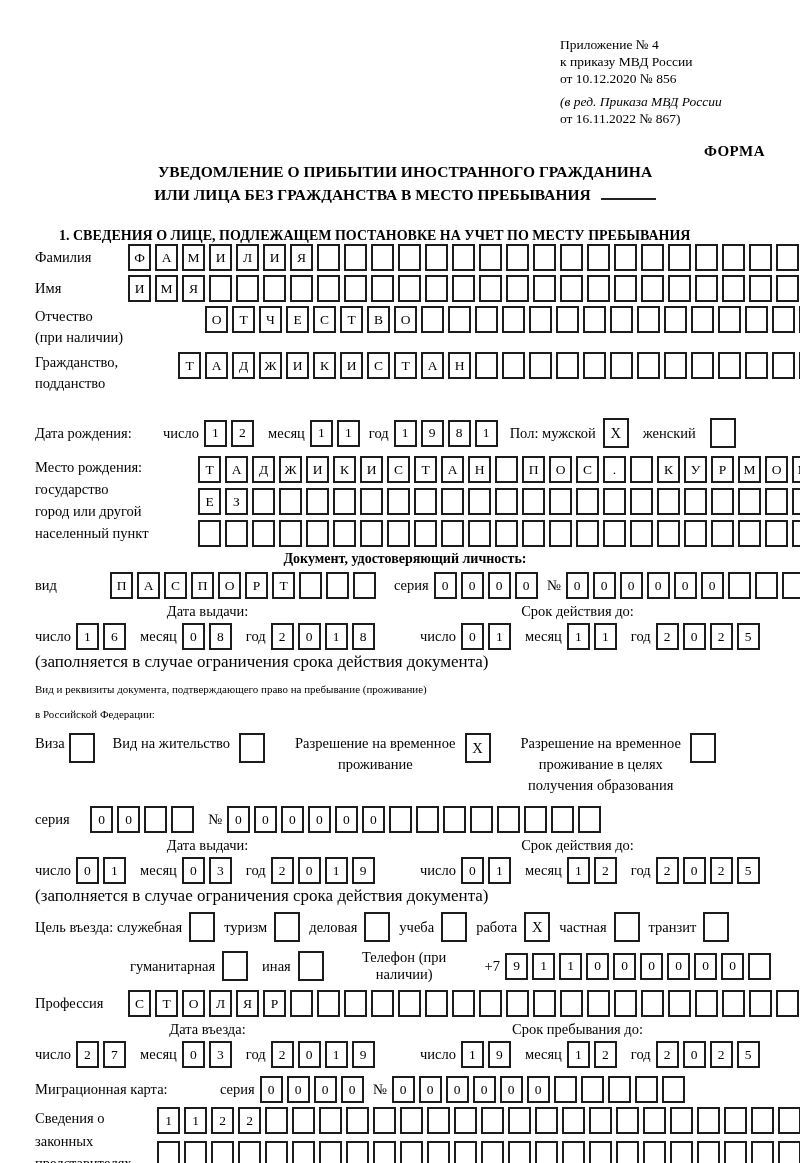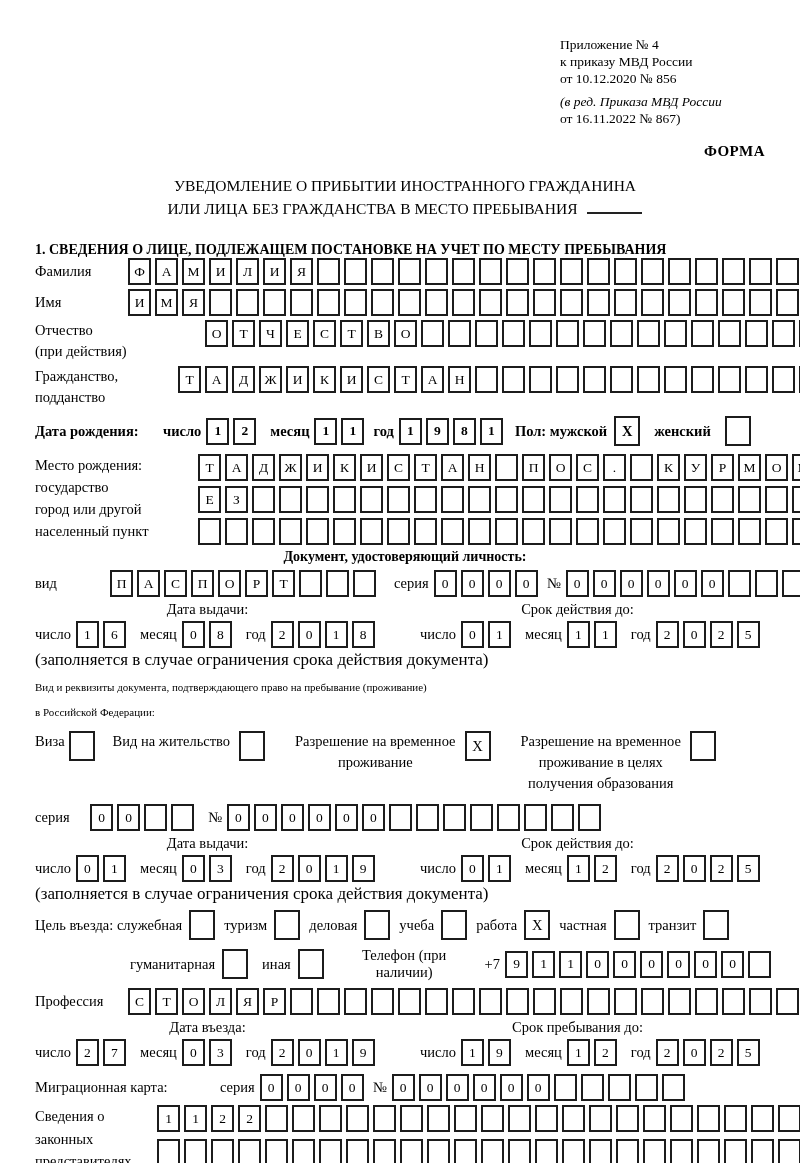--- a/index.html
+++ b/index.html
@@ -4,24 +4,24 @@
 <style>
   html,body{margin:0;padding:0;background:#ffffff;}
   body{width:800px;height:1163px;overflow:hidden;font-family:"Liberation Serif",serif;color:#000;}
   .page{box-sizing:border-box;width:800px;height:1163px;padding:36px 25px 0 35px;}
 
   
   .hdr{margin-left:525px;font-size:13.5px;line-height:17px;}
   .hdr .sub{margin-top:6px;font-style:italic;}
   .forma{margin-top:16px;text-align:right;padding-right:10px;font-weight:bold;font-size:15px;letter-spacing:.5px;}
 
-  .title{margin-top:14px;text-align:center;font-weight:normal;font-size:15.5px;line-height:23px;}
+  .title{text-align:center;font-weight:bold;font-size:15.5px;line-height:23px;}
   .blank-line{display:inline-block;width:55px;border-bottom:2px solid #222;height:12px;margin-left:10px;}
 
-  .sec-heading{margin-top:22px;font-weight:bold;font-size:14px;text-align:left;}
+  .sec-heading{margin-top:22px;font-weight:bold;font-size:14px;text-align:left;margin-left:24px;}
 
   
   .row{display:flex;align-items:center;margin-bottom:4px;}
   .row-top{display:flex;align-items:flex-start;margin-bottom:4px;}
   .lbl{font-size:14.5px;flex:none;}
   .lblcol{flex:none;font-size:14.5px;line-height:21px;}
   .w-sm{width:93px;}
   .w-cit{width:143px;}
   .w-pat{width:170px;}
   .w-pl{width:163px;}
@@ -150,21 +150,21 @@
         <span class="cell"></span>
         <span class="cell"></span>
         <span class="cell"></span>
         <span class="cell"></span>
       </span>
   </div>
 
   <div class="row-top">
     <div class="lblcol w-pat">
       <div>Отчество</div>
-      <div>(при действия)</div>
+      <div>(при наличии)</div>
     </div>
     <span class="cells">
         <span class="cell">О</span>
         <span class="cell">Т</span>
         <span class="cell">Ч</span>
         <span class="cell">Е</span>
         <span class="cell">С</span>
         <span class="cell">Т</span>
         <span class="cell">В</span>
         <span class="cell">О</span>
@@ -212,21 +212,21 @@
         <span class="cell"></span>
         <span class="cell"></span>
         <span class="cell"></span>
         <span class="cell"></span>
         <span class="cell"></span>
         <span class="cell"></span>
         <span class="cell"></span>
       </span>
   </div>
 
-  <div class="row" style="margin:8px 0 8px;font-weight:bold;">
+  <div class="row" style="margin:24px 0 8px;">
     <span class="lbl w-dr">Дата рождения:</span>
     <span class="lbl mr5">число</span>
     <span class="cells mr10">
         <span class="cell">1</span>
         <span class="cell">2</span>
       </span>
     <span class="lbl mr5">месяц</span>
     <span class="cells mr5">
         <span class="cell">1</span>
         <span class="cell">1</span>

